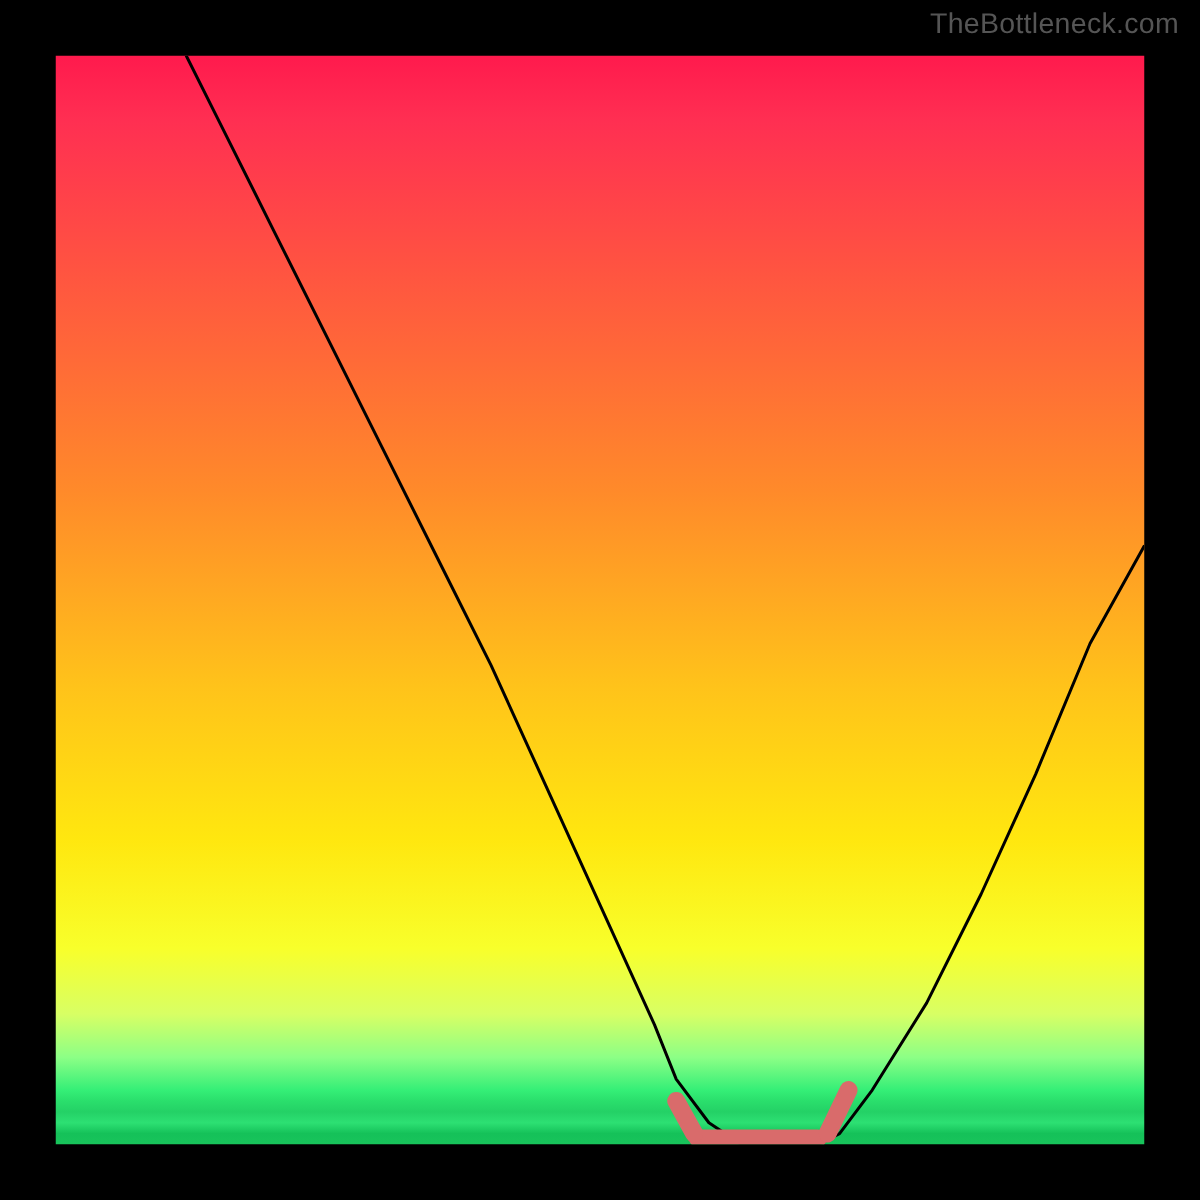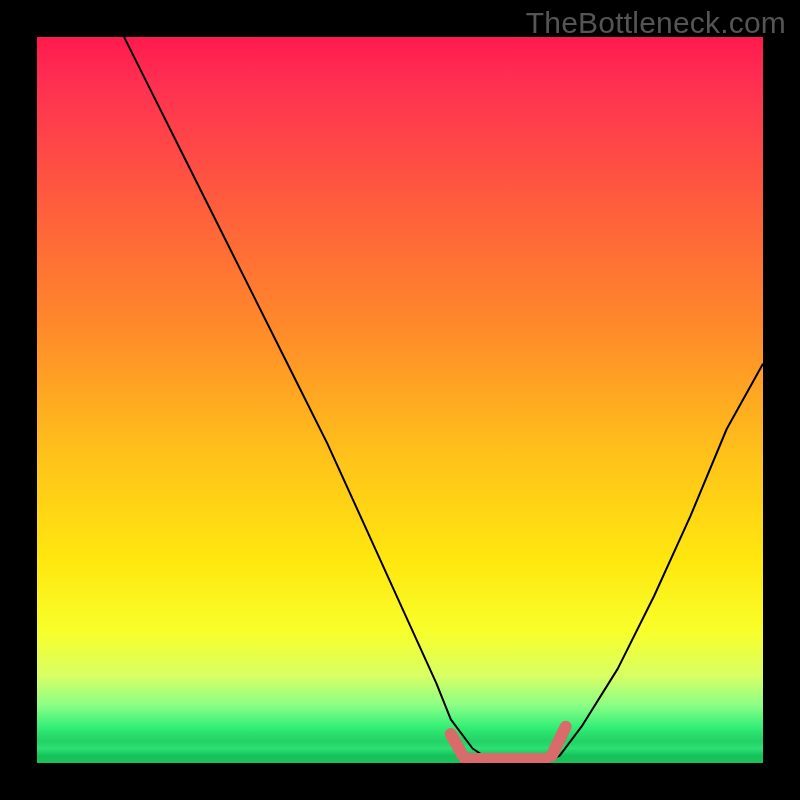--- a/index.html
+++ b/index.html
@@ -8,21 +8,21 @@
     width: 800px;
     height: 800px;
     background: #000;
     position: relative;
   }
   .watermark {
     position: absolute;
     top: 6px;
     right: 14px;
     color: #555;
-    font-size: 30px;
+    font-size: 19px;
     font-weight: 500;
     z-index: 10;
     letter-spacing: 0.2px;
   }
   .plot-area {
     position: absolute;
     left: 37px;
     top: 37px;
     width: 726px;
     height: 726px;

